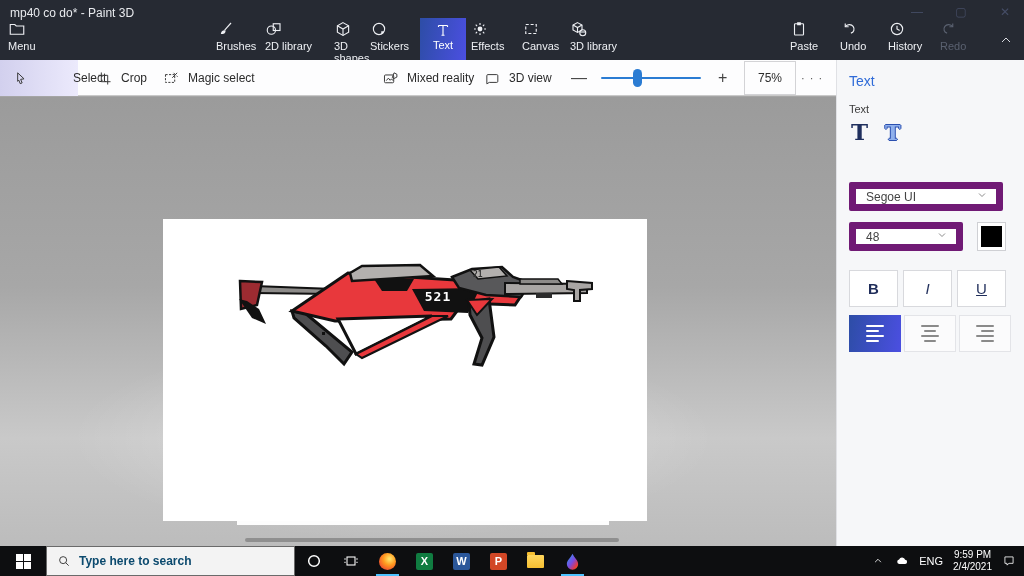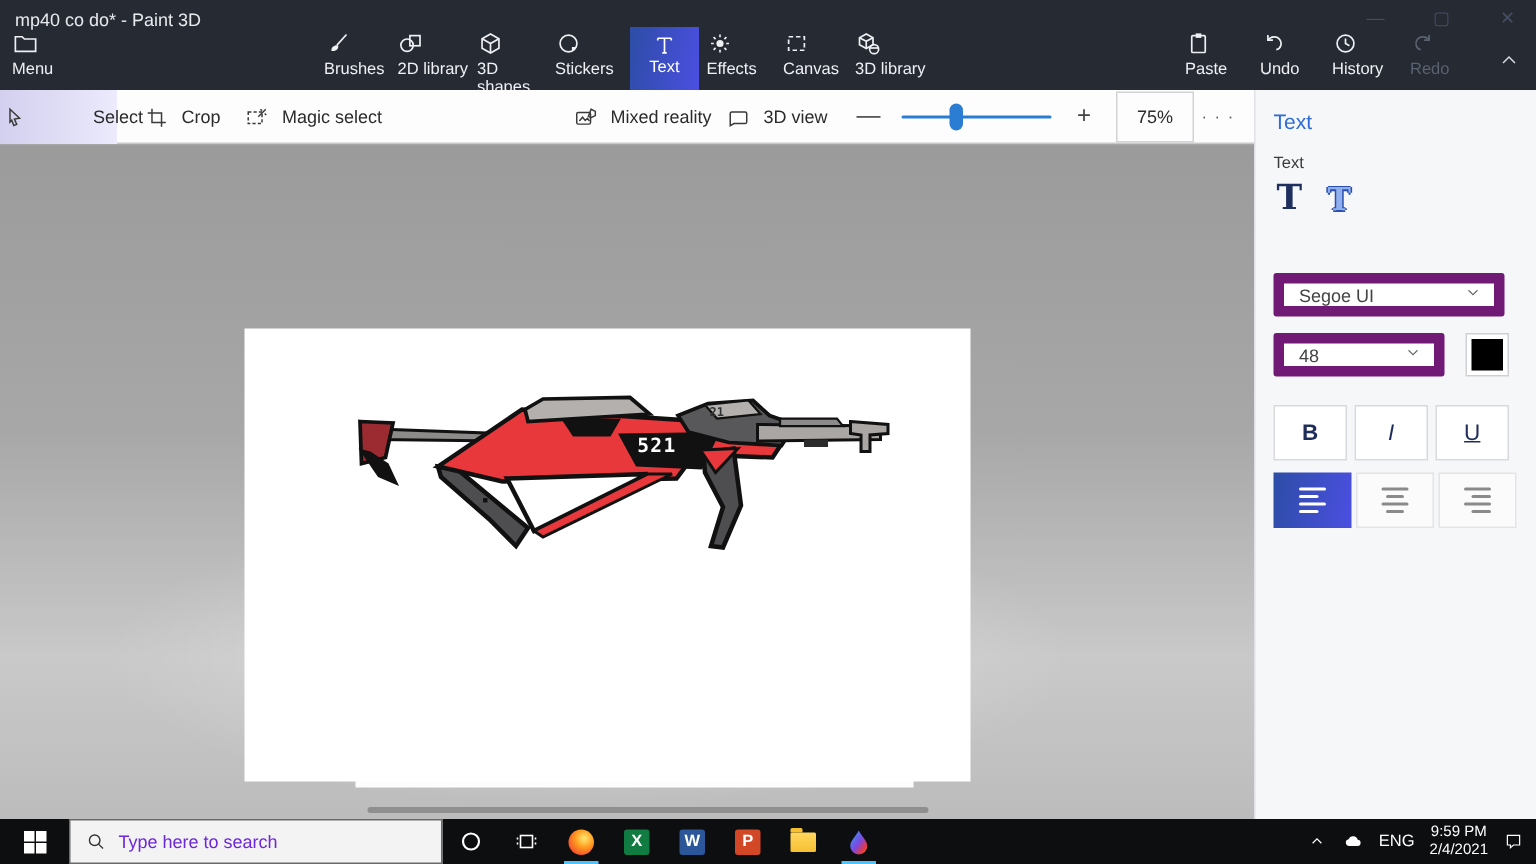--- a/index.html
+++ b/index.html
@@ -55,21 +55,21 @@
   .alignbtn { position:absolute; top:255px; width:52px; height:37px; background:#fbfbfc; border:1px solid #e3e4e8; display:flex; flex-direction:column; align-items:center; justify-content:center; }
   .alignbtn.sel { background:linear-gradient(100deg,#2d4da6,#4b4fe1); border:none; }
   .abar { height:2px; background:#8a8a8a; margin:1.5px 0; border-radius:1px; }
   .alignbtn.sel .abar { background:#fff; }
 
   
   .taskbar { position:absolute; left:0; top:546px; width:1024px; height:30px; background:#0d0e10; display:flex; align-items:center; }
   .tb-start { width:46px; height:30px; display:flex; align-items:center; justify-content:center; }
   .winlogo { display:grid; grid-template-columns:7px 7px; grid-template-rows:7px 7px; gap:1px; }
   .winlogo div { background:#fff; }
-  .tb-search { width:249px; height:30px; background:#f3f3f3; border:1px solid #6a6a6a; display:flex; align-items:center; gap:8px; padding-left:10px; font-size:12px; color:#6d28d9; }
+  .tb-search { width:249px; height:30px; background:#f3f3f3; border:1px solid #6a6a6a; display:flex; align-items:center; gap:8px; padding-left:10px; font-size:12px; color:#0c4a6e;font-weight:bold; }
   .tb-search svg { width:14px; height:14px; stroke:#333; fill:none; stroke-width:1.6; }
   .tb-ico { width:37px; height:30px; display:flex; align-items:center; justify-content:center; position:relative; }
   .tb-ico .under { position:absolute; bottom:0; left:7px; width:23px; height:2px; background:#4cc2ff; }
   .appico { width:17px; height:17px; border-radius:2px; display:flex; align-items:center; justify-content:center; color:#fff; font-size:11px; font-weight:bold; }
   .firefox { width:17px; height:17px; border-radius:50%; background:radial-gradient(circle at 62% 35%, #ffe066 5%, #ff9a1f 40%, #f2542c 75%, #b5305a 100%); }
   .folder { position:relative; width:17px; height:13px; background:linear-gradient(#ffd75e,#f6bf31); border-radius:1px; }
   .folder:before { content:""; position:absolute; left:0; top:-3px; width:8px; height:3px; background:#f6bf31; border-radius:1px 1px 0 0; }
   .tray { margin-left:auto; display:flex; align-items:center; gap:10px; padding-right:8px; color:#fff; }
   .tray svg { width:14px; height:14px; stroke:#fff; fill:none; stroke-width:1.4; }
   .tray-lang { font-size:11px; }
@@ -108,21 +108,21 @@
     </div>
     <div class="tool" style="left:265px; width:52px;">
       <span class="icon">
         <svg viewBox="0 0 24 24">
             <circle cx="8.5" cy="13.5" r="5.5"></circle>
             <rect x="11" y="5" width="9" height="9"></rect>
           </svg>
       </span>
       <span>2D library</span>
     </div>
-    <div class="tool" style="left:318px; width:50px;">
+    <div class="tool" style="left:334px; width:50px;">
       <span class="icon">
         <svg viewBox="0 0 24 24">
             <polygon points="12,3.5 19.5,7.7 19.5,16.3 12,20.5 4.5,16.3 4.5,7.7"></polygon>
             <path d="M4.5 7.7 L12 12 L19.5 7.7 M12 12 V20.5"></path>
           </svg>
       </span>
       <span>3D shapes</span>
     </div>
     <div class="tool" style="left:370px; width:46px;">
       <span class="icon">
@@ -211,21 +211,21 @@
     <div class="chev-up">
       <svg viewBox="0 0 24 24">
           <polyline points="6,15 12,9 18,15"></polyline>
         </svg>
     </div>
   </div>
 
   <div class="ribbon">
     <div class="sel-hl"></div>
 
-    <div class="ritem" style="left:1px;gap:44px;">
+    <div class="ritem" style="left:12px;gap:44px;">
       <svg viewBox="0 0 24 24">
           <path d="M8 4 L17 12.5 L12.2 13.2 L14.3 18.2 L11.6 19.3 L9.6 14.3 L8 16 z"></path>
         </svg>
       <span>Select</span>
     </div>
 
     <div class="ritem" style="left:96px;text-align:center;">
       <svg viewBox="0 0 24 24">
           <path d="M7.5 3.5 V16.5 H20.5 M3.5 7.5 H16.5 V20.5"></path>
         </svg>

